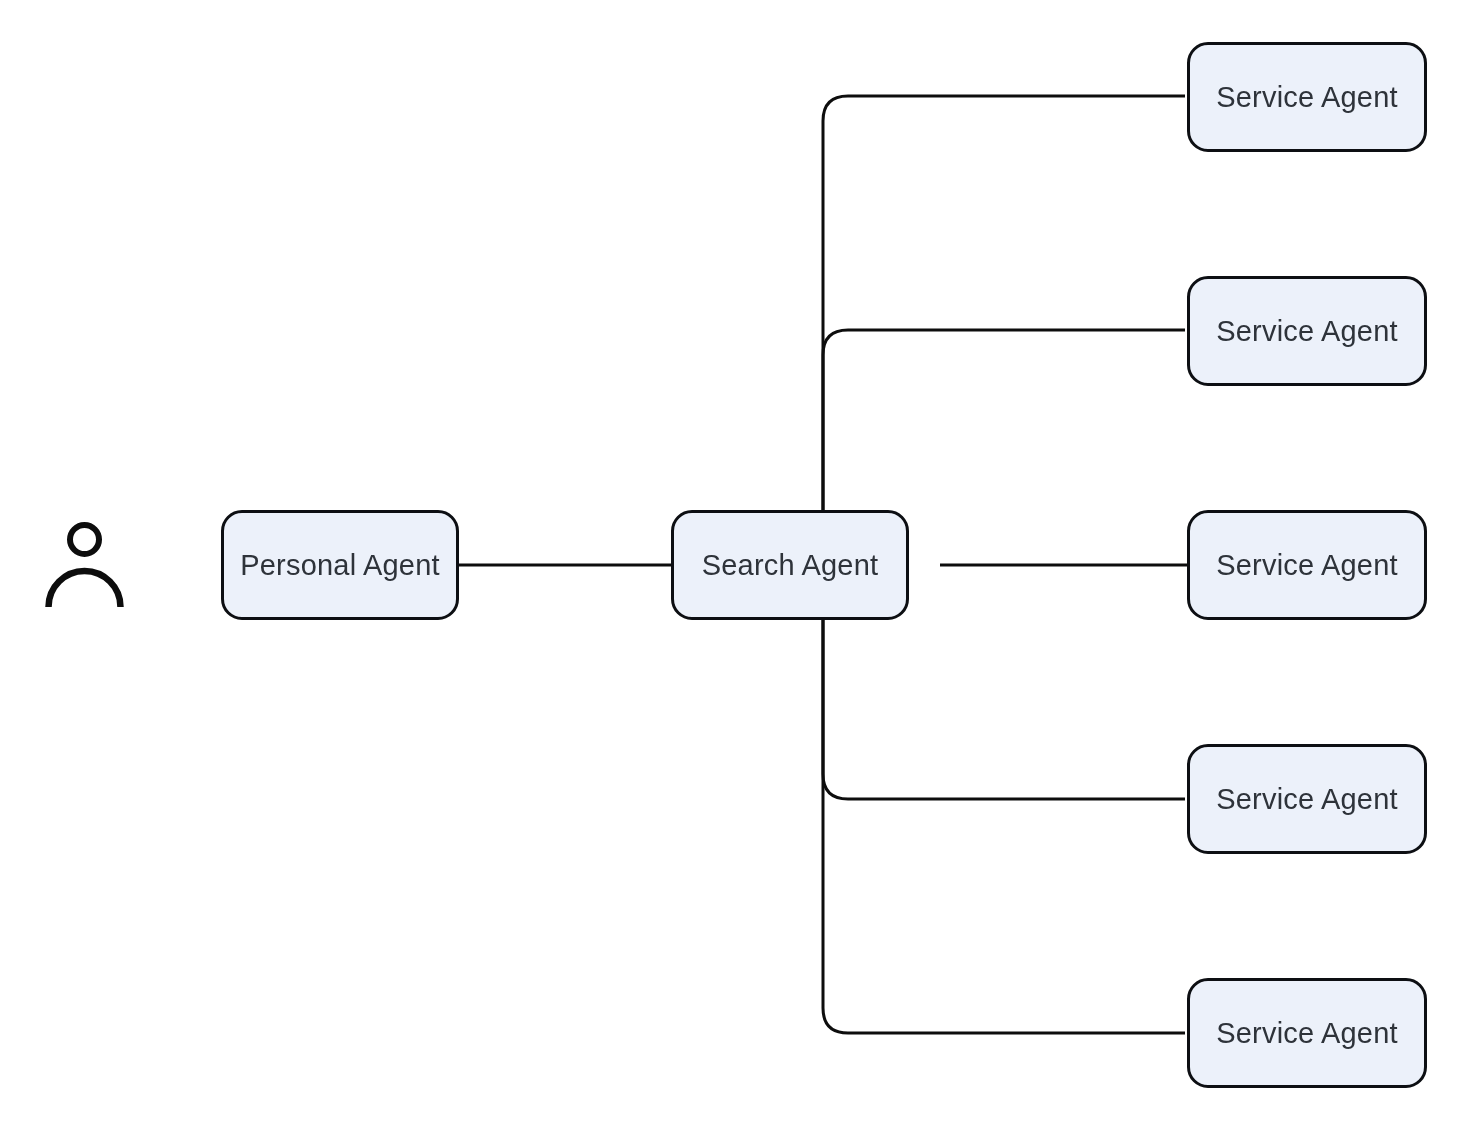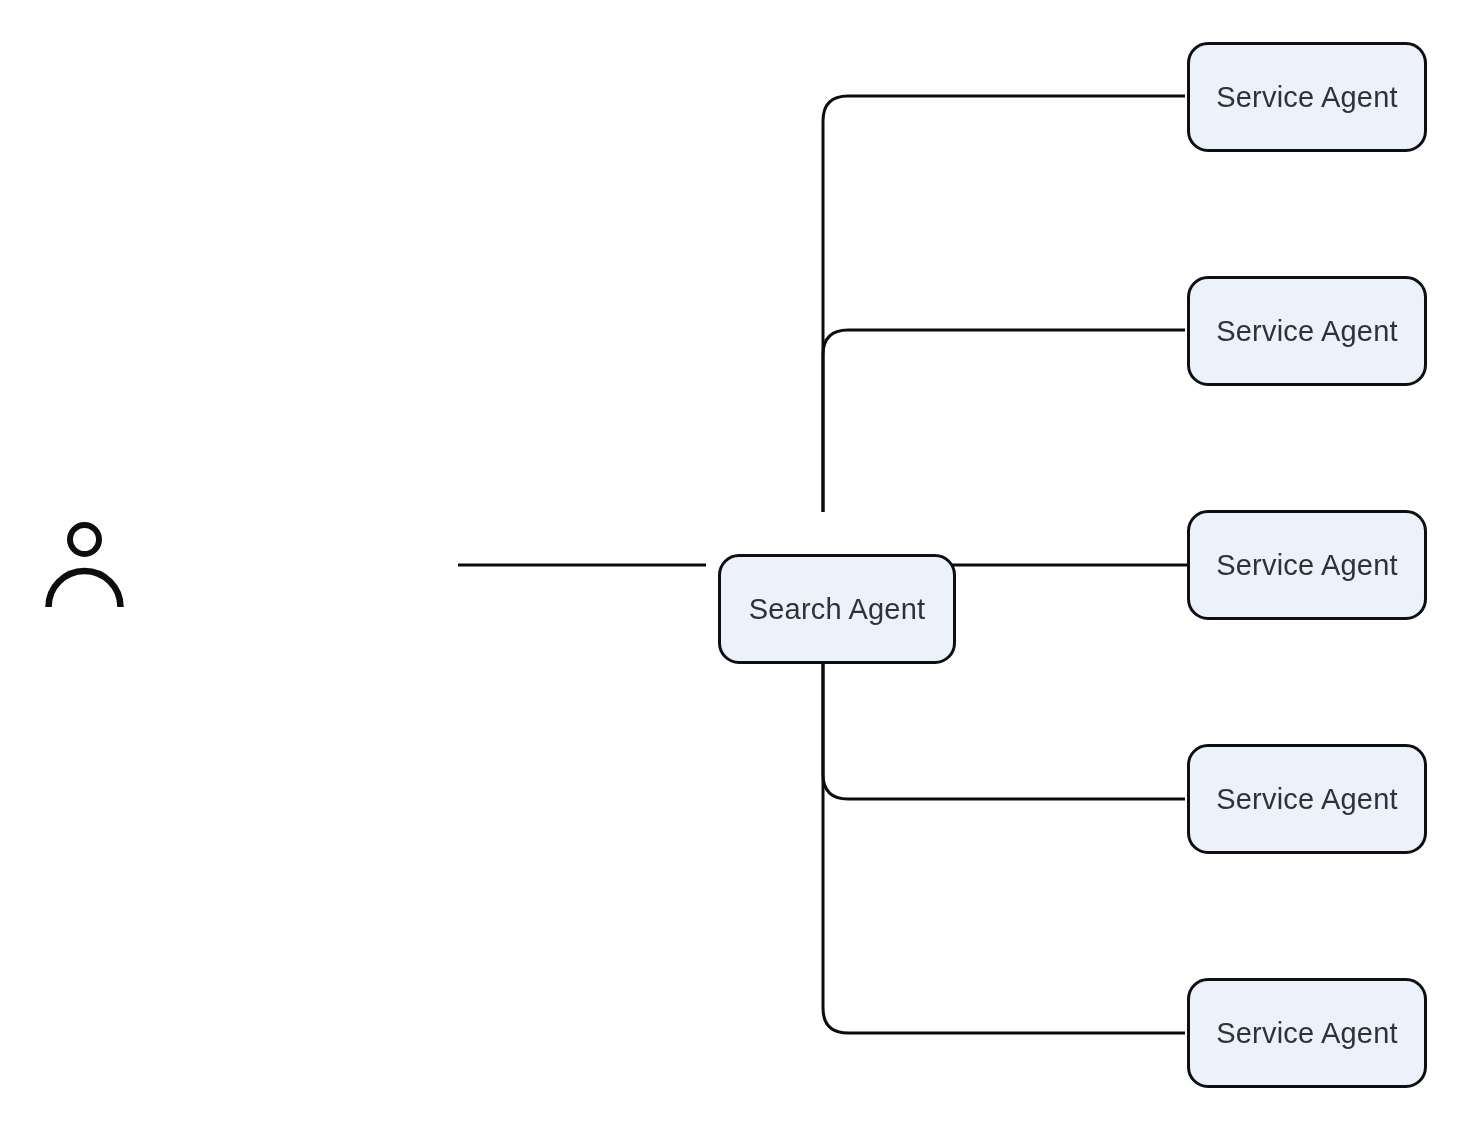--- a/index.html
+++ b/index.html
@@ -47,21 +47,21 @@
     justify-content: center;
   }
   .node-label {
     font-size: 29px;
     line-height: 1;
     color: var(--text-color);
     white-space: nowrap;
     letter-spacing: 0.2px;
   }
   .n-personal { left: 221px; top: 510px; width: 238px; }
-  .n-search   { left: 718px; top: 510px; width: 238px; margin-top: 44px; }
+  .n-search   { left: 671px; top: 510px; width: 238px; }
   .n-service  { left: 1187px; width: 240px; }
   .s1 { top: 42px; }
   .s2 { top: 276px; }
   .s3 { top: 510px; }
   .s4 { top: 744px; }
   .s5 { top: 978px; }
 </style>
 </head>
 <body>
 
@@ -75,20 +75,23 @@
     </g>
 
     <path class="edge" d="M 458 565 H 706"></path>
     <path class="edge" d="M 823 512 V 121 Q 823 96 848 96 H 1185"></path>
     <path class="edge" d="M 823 512 V 355 Q 823 330 848 330 H 1185"></path>
     <path class="edge" d="M 940 565 H 1188"></path>
     <path class="edge" d="M 823 618 V 774 Q 823 799 848 799 H 1185"></path>
     <path class="edge" d="M 823 618 V 1008 Q 823 1033 848 1033 H 1185"></path>
   </svg>
 
+  <div class="node n-personal">
+    <span class="node-label">Personal Agent</span>
+  </div>
 
   <div class="node n-search">
     <span class="node-label">Search Agent</span>
   </div>
 
   <div class="node n-service s1">
     <span class="node-label">Service Agent</span>
   </div>
 
   <div class="node n-service s2">

